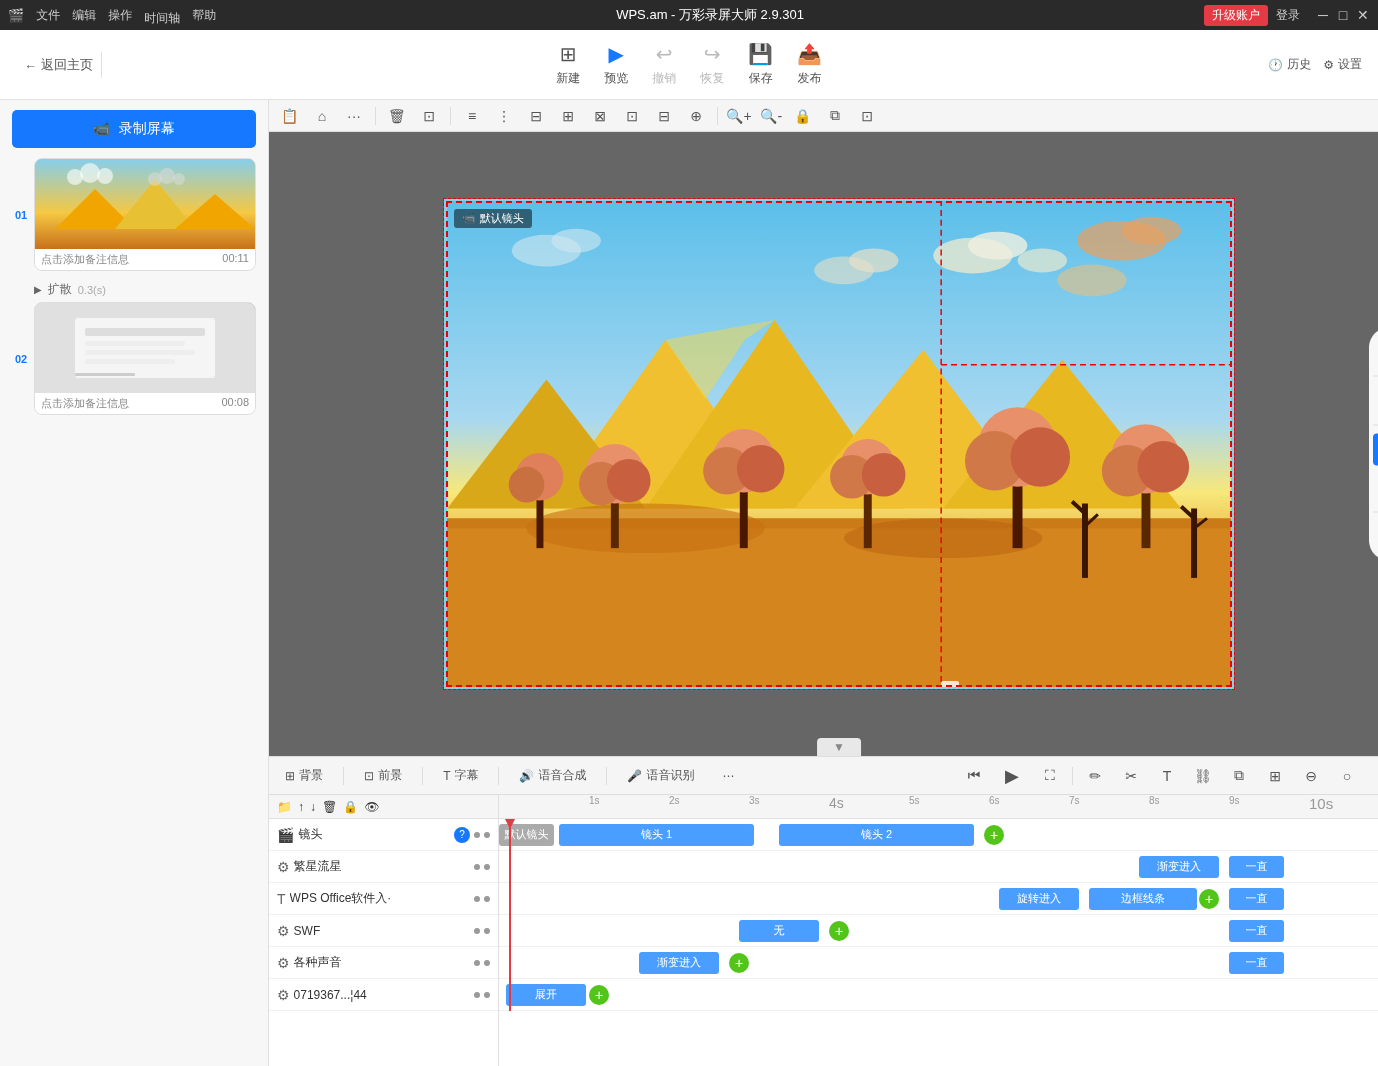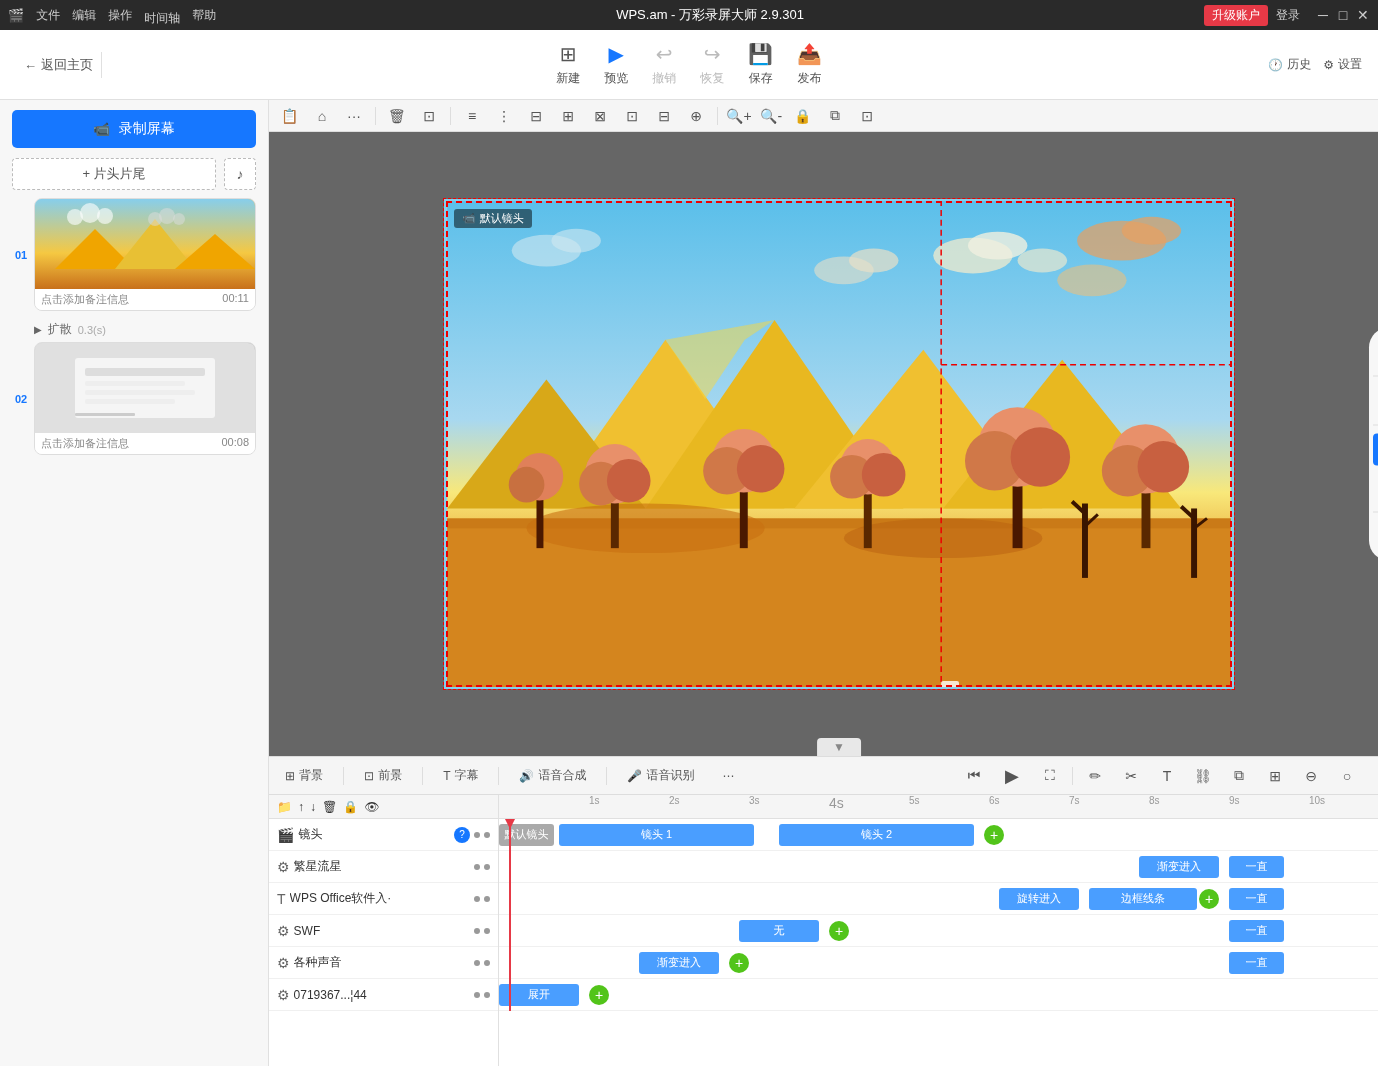--- a/index.html
+++ b/index.html
@@ -407,28 +407,20 @@
   </div>
 </div>
 
 <div class="main-layout">
 
   <div class="left-panel">
     <button class="record-btn">
       <span>📹</span>
       <span>录制屏幕</span>
     </button>
-    <div class="media-row">
-      <button class="add-media-btn">
-        <span>+ 片头片尾</span>
-      </button>
-      <button class="music-btn">
-        <span>♪</span>
-      </button>
-    </div>
     <div class="clip-list">
 
       <div class="clip-item">
         <span class="clip-number">01</span>
         <div class="clip-content">
           <div class="clip-thumb">
             <svg width="220" height="90" viewBox="0 0 220 90">
               <defs>
                 <linearGradient id="sky1" x1="0" y1="0" x2="0" y2="1">
                   <stop offset="0%" stop-color="#87ceeb"></stop>
@@ -746,21 +738,21 @@
             <div style="position:relative;width:900px;height:24px;">
               <span style="position:absolute;left:80px;font-size:10px;color:#999;">1s</span>
               <span style="position:absolute;left:160px;font-size:10px;color:#999;">2s</span>
               <span style="position:absolute;left:240px;font-size:10px;color:#999;">3s</span>
               <span style="position:absolute;left:320px;font-size:14px;color:#999;">4s</span>
               <span style="position:absolute;left:400px;font-size:10px;color:#999;">5s</span>
               <span style="position:absolute;left:480px;font-size:10px;color:#999;">6s</span>
               <span style="position:absolute;left:560px;font-size:10px;color:#999;">7s</span>
               <span style="position:absolute;left:640px;font-size:10px;color:#999;">8s</span>
               <span style="position:absolute;left:720px;font-size:10px;color:#999;">9s</span>
-              <span style="position:absolute;left:800px;font-size:10px;color:#999;">10s</span>
+              <span style="position:absolute;left:800px;font-size:15px;color:#999;">10s</span>
 
             </div>
           </div>
 
           <div style="position:relative;min-width:900px;">
 
             <div style="position:absolute;left:10px;top:0;width:2px;height:100%;background:#e63946;z-index:10;pointer-events:none;">
               <div style="position:absolute;top:0;left:-4px;width:10px;height:10px;background:#e63946;clip-path:polygon(50% 100%,0 0,100% 0);"></div>
             </div>
 
@@ -793,21 +785,21 @@
               <div class="tl-clip tl-clip-blue" style="left:730px;width:55px;">一直</div>
             </div>
 
             <div class="tl-track-row" style="height:32px;position:relative;">
               <div class="tl-clip tl-clip-blue" style="left:140px;width:80px;">渐变进入</div>
               <div class="tl-plus-btn" style="left:230px;top:6px;">+</div>
               <div class="tl-clip tl-clip-blue" style="left:730px;width:55px;">一直</div>
             </div>
 
             <div class="tl-track-row" style="height:32px;position:relative;">
-              <div class="tl-clip tl-clip-blue" style="left:0px;width:80px;">展开</div>
+              <div class="tl-clip tl-clip-blue" style="left:7px;width:80px;">展开</div>
               <div class="tl-plus-btn" style="left:90px;top:6px;">+</div>
             </div>
           </div>
         </div>
       </div>
     </div>
 
   </div>
 </div>
 

